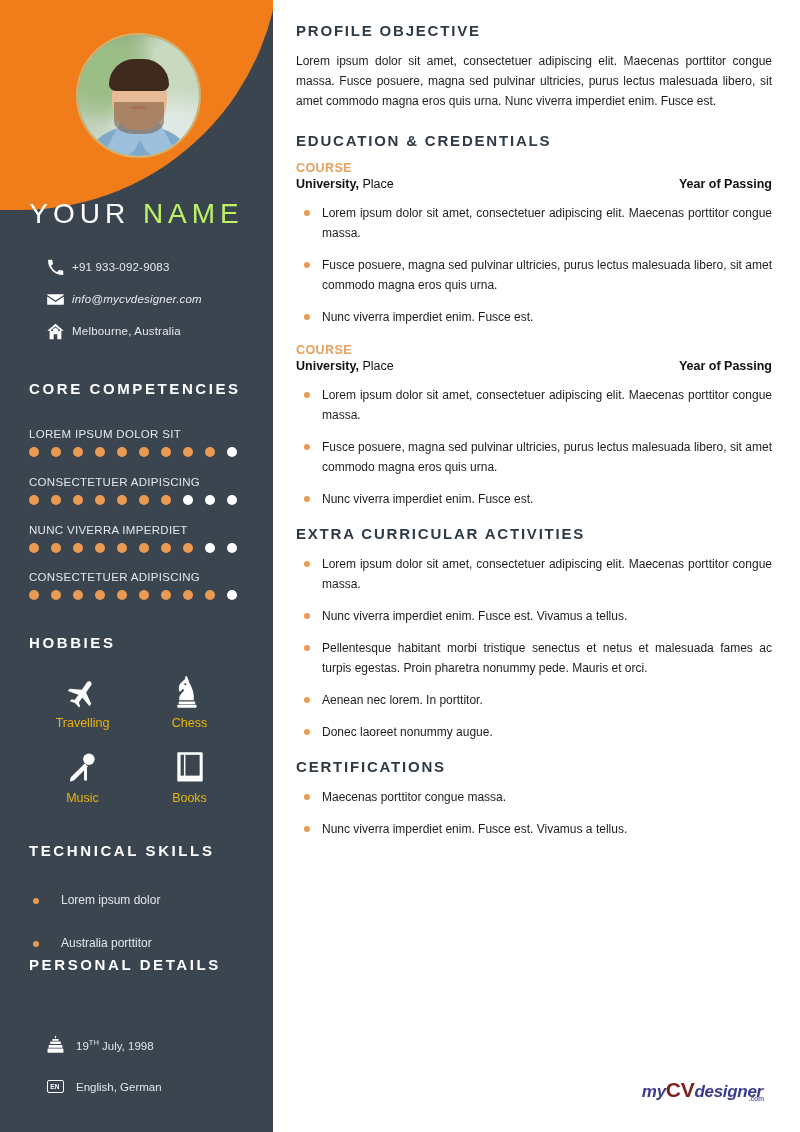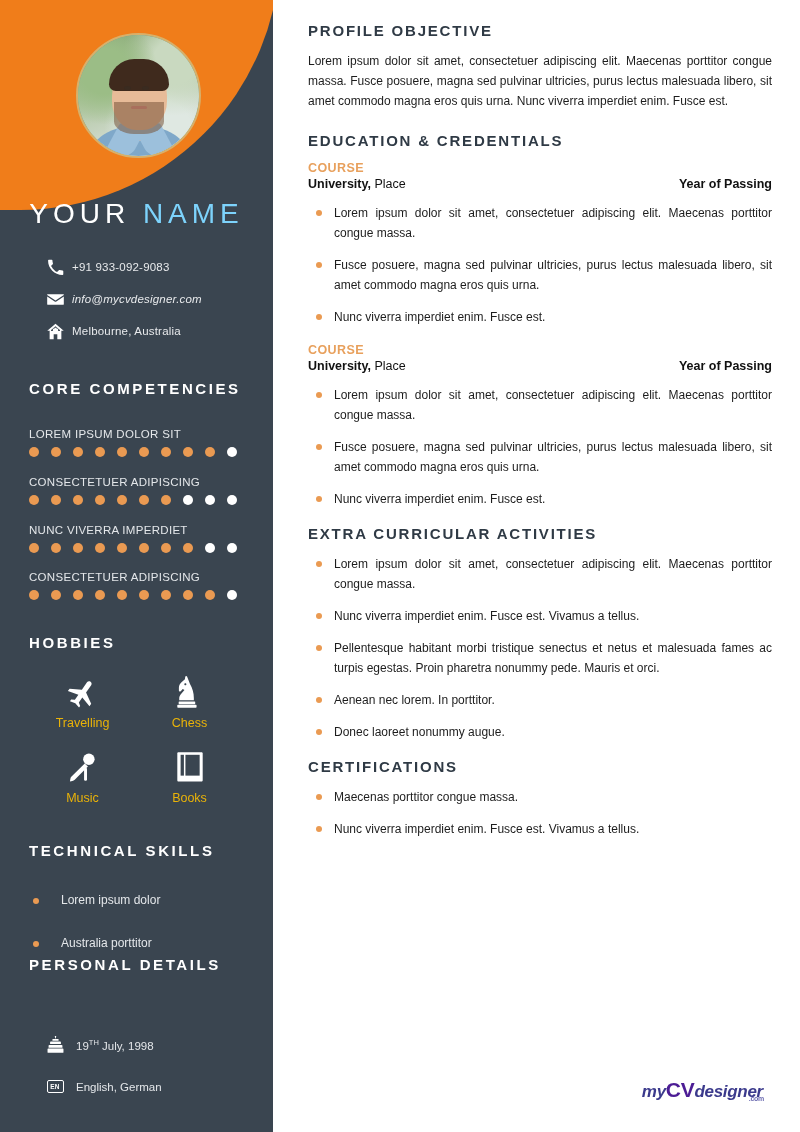--- a/index.html
+++ b/index.html
@@ -144,21 +144,21 @@
     position: absolute;
     left: 0; top: 198px;
     width: 273px;
     text-align: center;
     font-size: 28px;
     letter-spacing: 5px;
     font-weight: 400;
     z-index: 3;
   }
   .n-your { color: #ffffff; }
-  .n-name { color: #7dd3fc; text-align: right; }
+  .n-name { color: #bef264; text-align: right; }
 
   .contact-row {
     position: absolute;
     left: 38px;
     width: 230px;
     height: 30px;
     display: flex;
     align-items: center;
   }
   .contact-ico {
@@ -291,21 +291,21 @@
     font-weight: 700;
     color: #ffffff;
     display: flex; align-items: center; justify-content: center;
     letter-spacing: .3px;
   }
 
   
   #main {
     position: relative;
     flex: 1 1 auto;
-    padding: 22px 28px 0 35px;
+    padding: 22px 28px 0 23px;
   }
   .sec-head {
     font-size: 15px;
     font-weight: 700;
     color: #2f3a45;
     letter-spacing: 1.8px;
     margin-bottom: 12px;
   }
   .body-par {
     font-size: 12px;
@@ -360,21 +360,21 @@
     right: 22px;
     bottom: 32px;
     font-size: 17px;
     font-weight: 700;
     font-style: italic;
     letter-spacing: -.3px;
     line-height: 1;
     white-space: nowrap;
   }
   .lg-my, .lg-designer { color: #3b3a8c; }
-  .lg-cv { color: #4c1d95; font-size: 21px; font-style: normal; }
+  .lg-cv { color: #7f1d1d; font-size: 21px; font-style: normal; }
   .lg-dot {
     color: #6b6ab0;
     font-size: 7px;
     font-style: normal;
     font-weight: 700;
     position: relative;
     top: 4px;
     left: -14px;
   }
 </style>

